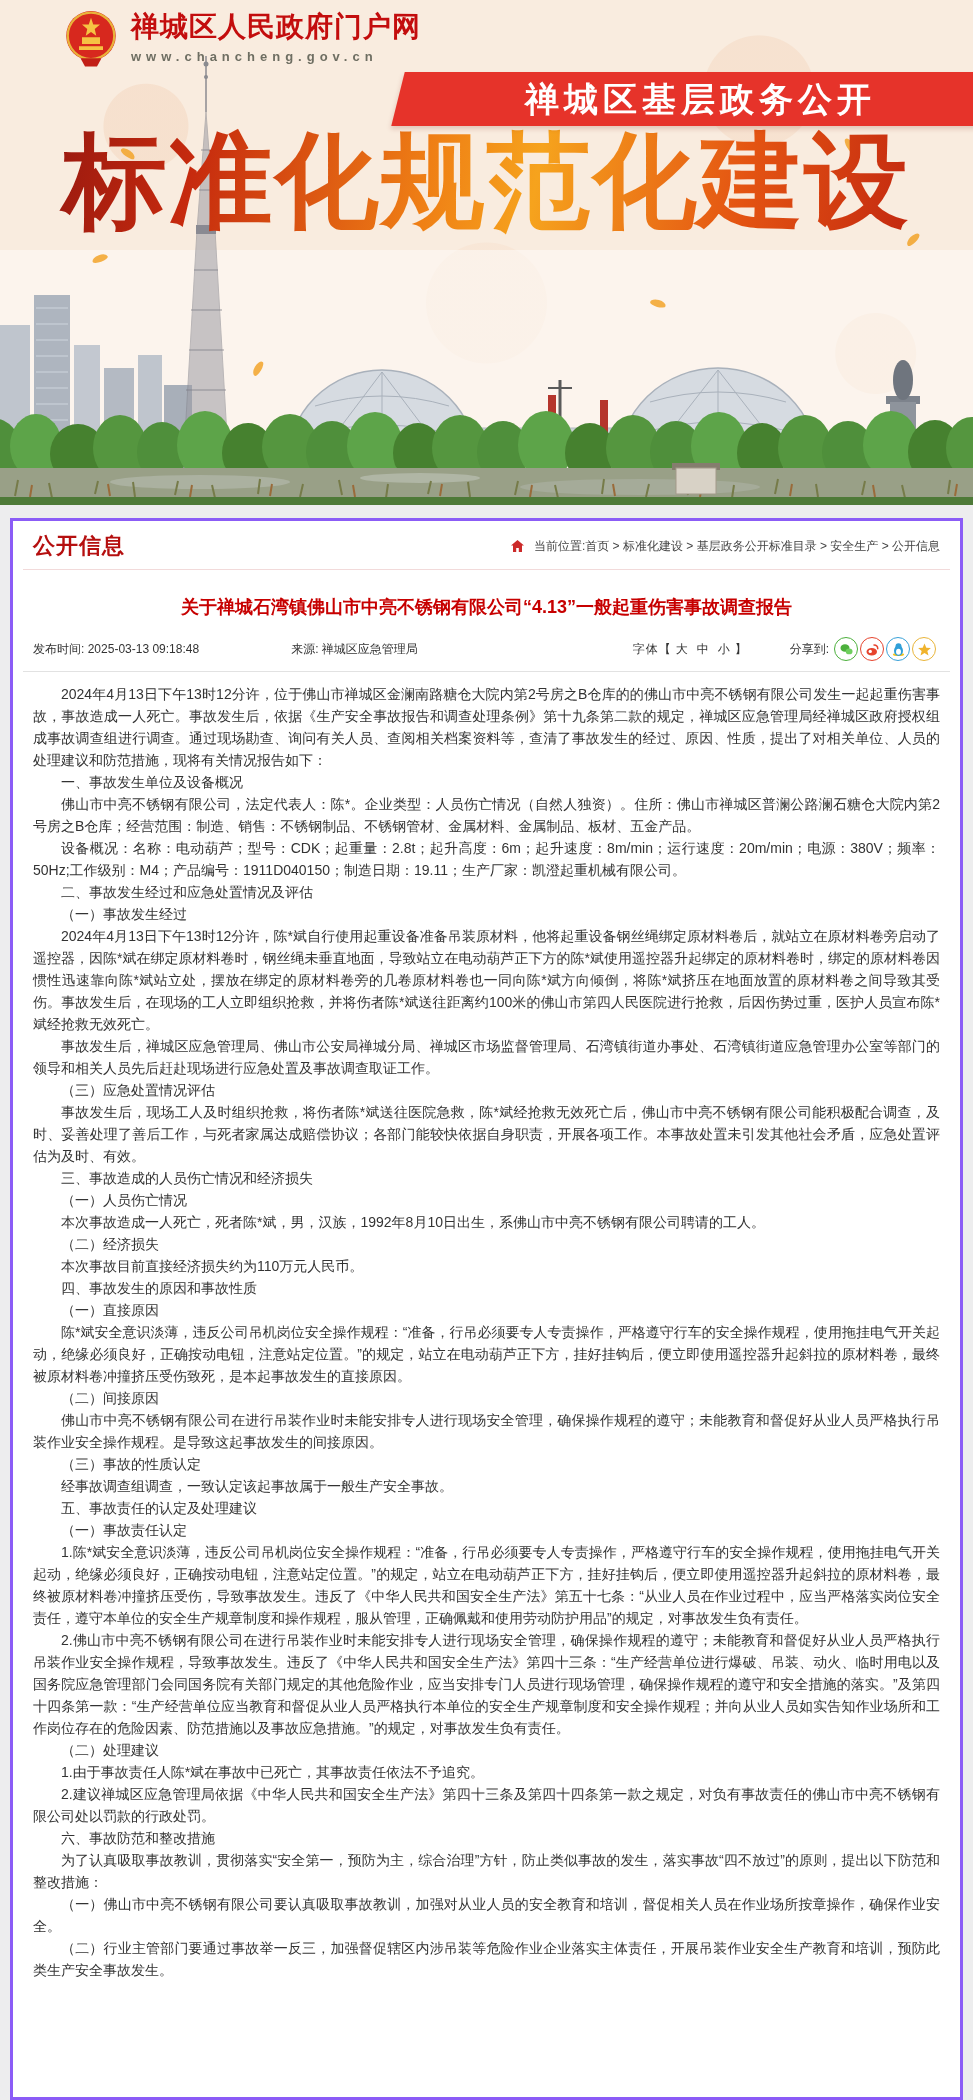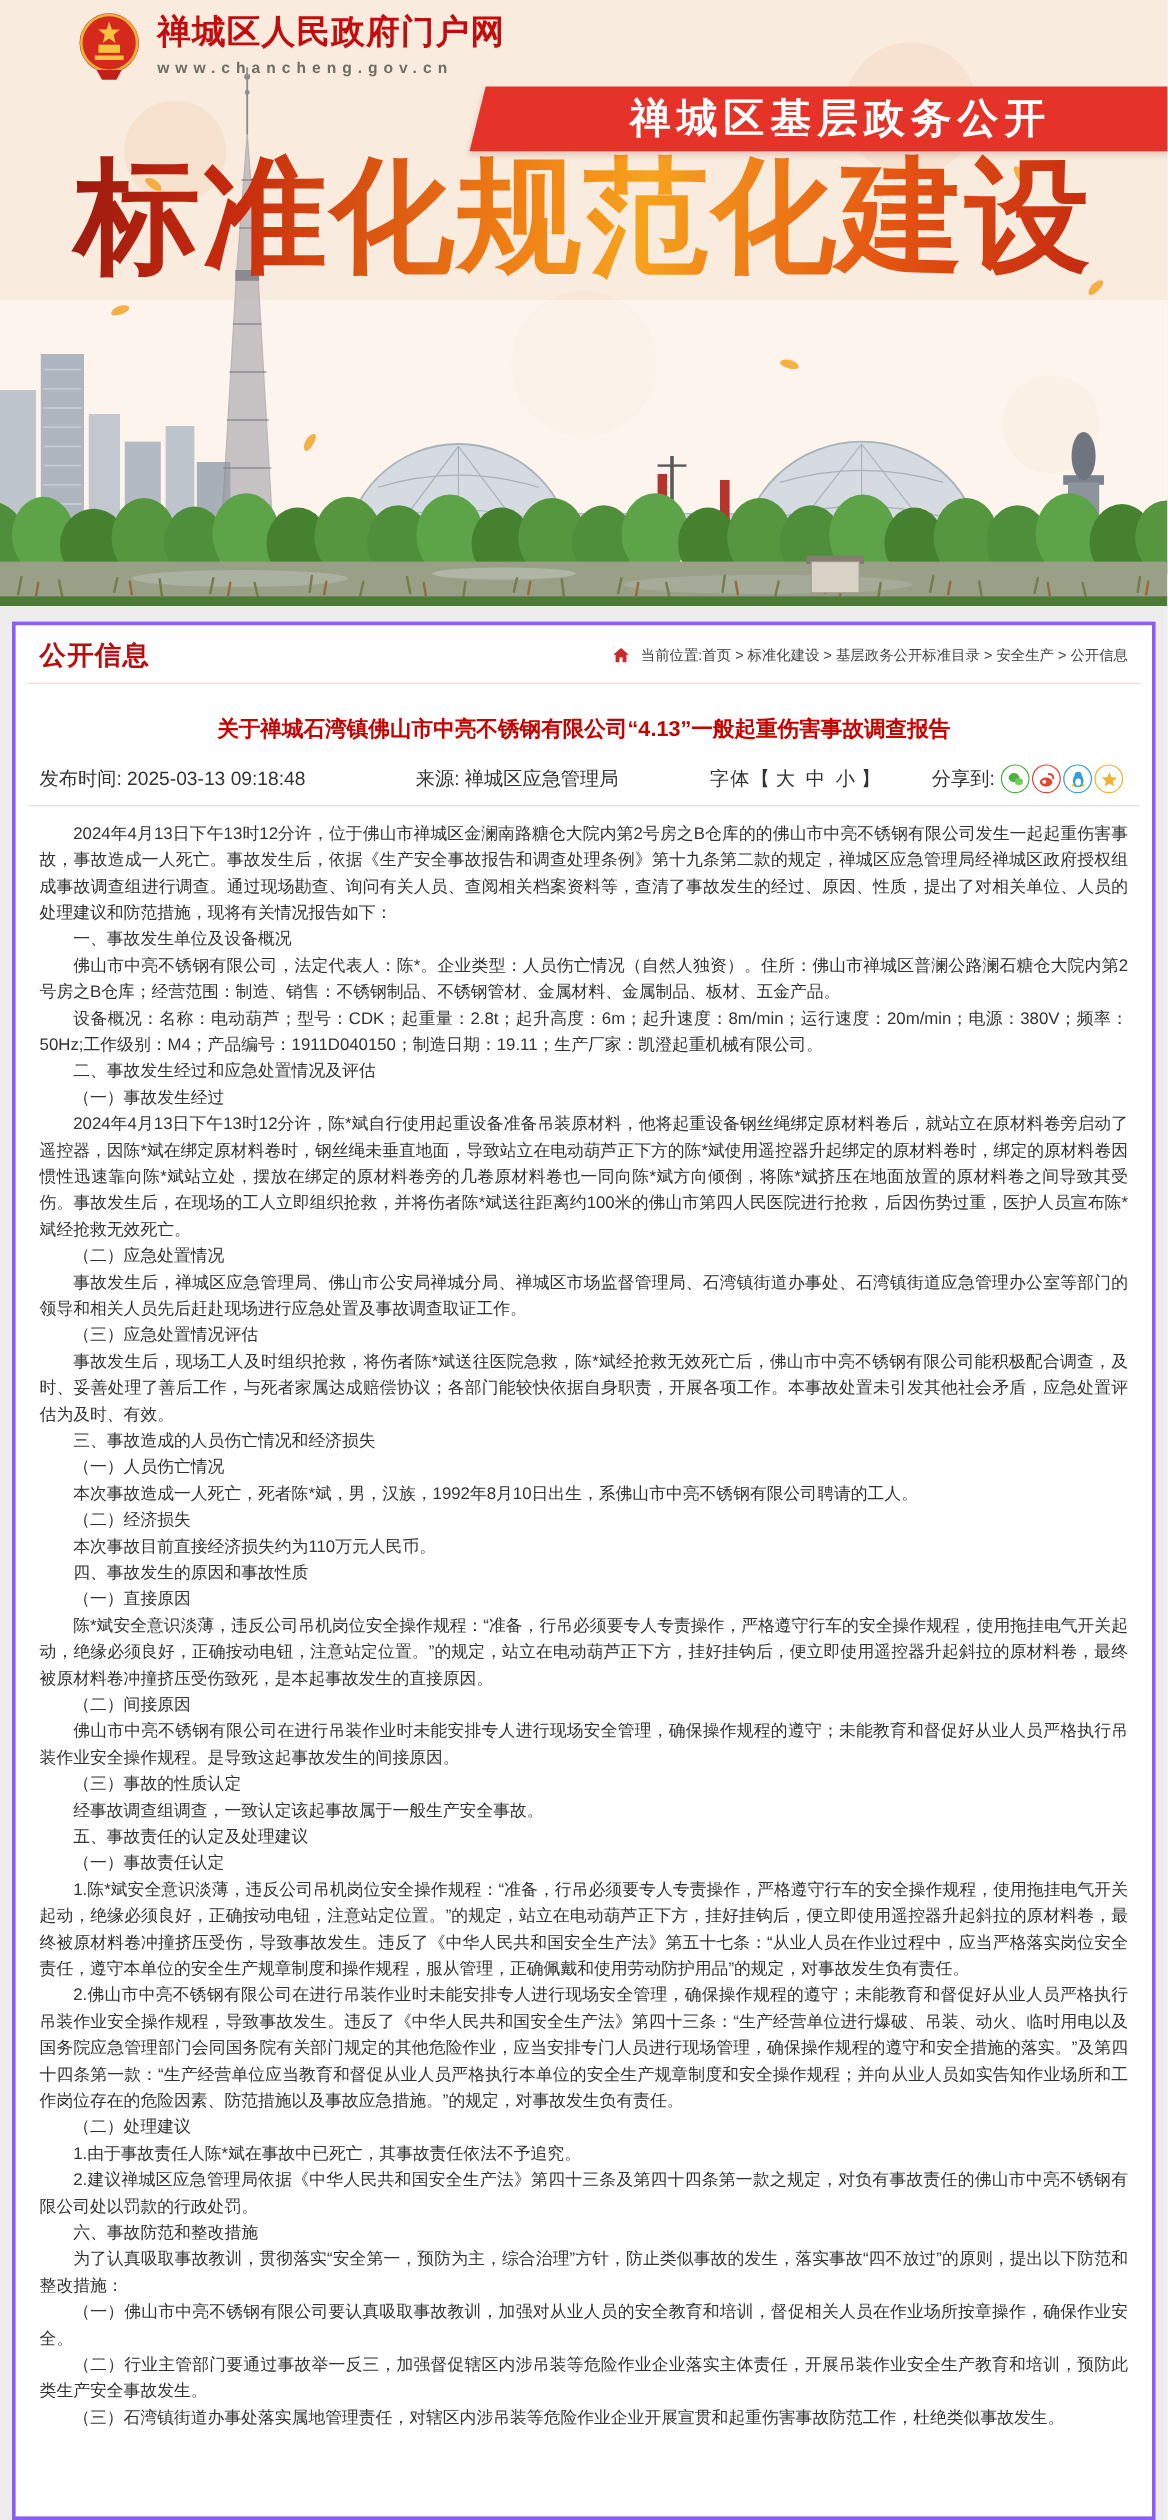--- a/index.html
+++ b/index.html
@@ -36,21 +36,21 @@
   .card{position:relative;margin:13px 10px 0;height:1582px;box-sizing:border-box;
         background:#fff;border:3px solid #8b5cf6;padding:2px 10px 20px;overflow:hidden}
   .crumb-row{display:flex;justify-content:space-between;align-items:center;height:46px;padding:0 10px}
   .section-title{color:#b50f0f;font-size:22px;font-weight:bold;letter-spacing:1px}
   .crumbs{display:flex;align-items:center;gap:10px;font-size:12px;color:#444}
   .home-ico{display:inline-flex}
   .home-ico svg{width:13px;height:12px}
   .div1{border:none;border-top:1px solid #f2dada;margin:0}
   .art-title{margin:24px 40px 12px;text-align:center;color:#c70000;font-size:18px;
              font-weight:bold;line-height:1.5}
-  .meta{display:flex;align-items:center;font-size:16px;color:#333;padding:4px 10px 10px}
+  .meta{display:flex;align-items:center;font-size:12px;color:#333;padding:4px 10px 10px}
   .m-src{margin-left:92px}
   .m-font{margin-left:auto;letter-spacing:1px}
   .fopt{cursor:pointer;margin:0 4px}
   .m-share{margin-left:42px;display:flex;align-items:center;gap:2px;margin-right:4px}
   .share-label{margin-right:3px}
   .sicon{width:24px;height:24px;border-radius:50%;display:inline-flex;align-items:center;
          justify-content:center;box-sizing:border-box;background:#fff;cursor:pointer}
   .sicon svg{width:15px;height:15px}
   .sicon.wechat{border:1.5px solid #4cb03c}
   .sicon.weibo{border:1.5px solid #e6442e}
@@ -245,21 +245,20 @@
   <hr class="div2">
 
   <article class="body">
       <p>2024年4月13日下午13时12分许，位于佛山市禅城区金澜南路糖仓大院内第2号房之B仓库的的佛山市中亮不锈钢有限公司发生一起起重伤害事故，事故造成一人死亡。事故发生后，依据《生产安全事故报告和调查处理条例》第十九条第二款的规定，禅城区应急管理局经禅城区政府授权组成事故调查组进行调查。通过现场勘查、询问有关人员、查阅相关档案资料等，查清了事故发生的经过、原因、性质，提出了对相关单位、人员的处理建议和防范措施，现将有关情况报告如下：</p>
       <p>一、事故发生单位及设备概况</p>
       <p>佛山市中亮不锈钢有限公司，法定代表人：陈*。企业类型：人员伤亡情况（自然人独资）。住所：佛山市禅城区普澜公路澜石糖仓大院内第2号房之B仓库；经营范围：制造、销售：不锈钢制品、不锈钢管材、金属材料、金属制品、板材、五金产品。</p>
       <p>设备概况：名称：电动葫芦；型号：CDK；起重量：2.8t；起升高度：6m；起升速度：8m/min；运行速度：20m/min；电源：380V；频率：50Hz;工作级别：M4；产品编号：1911D040150；制造日期：19.11；生产厂家：凯澄起重机械有限公司。</p>
       <p>二、事故发生经过和应急处置情况及评估</p>
       <p>（一）事故发生经过</p>
       <p>2024年4月13日下午13时12分许，陈*斌自行使用起重设备准备吊装原材料，他将起重设备钢丝绳绑定原材料卷后，就站立在原材料卷旁启动了遥控器，因陈*斌在绑定原材料卷时，钢丝绳未垂直地面，导致站立在电动葫芦正下方的陈*斌使用遥控器升起绑定的原材料卷时，绑定的原材料卷因惯性迅速靠向陈*斌站立处，摆放在绑定的原材料卷旁的几卷原材料卷也一同向陈*斌方向倾倒，将陈*斌挤压在地面放置的原材料卷之间导致其受伤。事故发生后，在现场的工人立即组织抢救，并将伤者陈*斌送往距离约100米的佛山市第四人民医院进行抢救，后因伤势过重，医护人员宣布陈*斌经抢救无效死亡。</p>
-      <p>（二）应急处置情况</p>
       <p>事故发生后，禅城区应急管理局、佛山市公安局禅城分局、禅城区市场监督管理局、石湾镇街道办事处、石湾镇街道应急管理办公室等部门的领导和相关人员先后赶赴现场进行应急处置及事故调查取证工作。</p>
       <p>（三）应急处置情况评估</p>
       <p>事故发生后，现场工人及时组织抢救，将伤者陈*斌送往医院急救，陈*斌经抢救无效死亡后，佛山市中亮不锈钢有限公司能积极配合调查，及时、妥善处理了善后工作，与死者家属达成赔偿协议；各部门能较快依据自身职责，开展各项工作。本事故处置未引发其他社会矛盾，应急处置评估为及时、有效。</p>
       <p>三、事故造成的人员伤亡情况和经济损失</p>
       <p>（一）人员伤亡情况</p>
       <p>本次事故造成一人死亡，死者陈*斌，男，汉族，1992年8月10日出生，系佛山市中亮不锈钢有限公司聘请的工人。</p>
       <p>（二）经济损失</p>
       <p>本次事故目前直接经济损失约为110万元人民币。</p>
       <p>四、事故发生的原因和事故性质</p>
       <p>（一）直接原因</p>
@@ -272,16 +271,15 @@
       <p>（一）事故责任认定</p>
       <p>1.陈*斌安全意识淡薄，违反公司吊机岗位安全操作规程：“准备，行吊必须要专人专责操作，严格遵守行车的安全操作规程，使用拖挂电气开关起动，绝缘必须良好，正确按动电钮，注意站定位置。”的规定，站立在电动葫芦正下方，挂好挂钩后，便立即使用遥控器升起斜拉的原材料卷，最终被原材料卷冲撞挤压受伤，导致事故发生。违反了《中华人民共和国安全生产法》第五十七条：“从业人员在作业过程中，应当严格落实岗位安全责任，遵守本单位的安全生产规章制度和操作规程，服从管理，正确佩戴和使用劳动防护用品”的规定，对事故发生负有责任。</p>
       <p>2.佛山市中亮不锈钢有限公司在进行吊装作业时未能安排专人进行现场安全管理，确保操作规程的遵守；未能教育和督促好从业人员严格执行吊装作业安全操作规程，导致事故发生。违反了《中华人民共和国安全生产法》第四十三条：“生产经营单位进行爆破、吊装、动火、临时用电以及国务院应急管理部门会同国务院有关部门规定的其他危险作业，应当安排专门人员进行现场管理，确保操作规程的遵守和安全措施的落实。”及第四十四条第一款：“生产经营单位应当教育和督促从业人员严格执行本单位的安全生产规章制度和安全操作规程；并向从业人员如实告知作业场所和工作岗位存在的危险因素、防范措施以及事故应急措施。”的规定，对事故发生负有责任。</p>
       <p>（二）处理建议</p>
       <p>1.由于事故责任人陈*斌在事故中已死亡，其事故责任依法不予追究。</p>
       <p>2.建议禅城区应急管理局依据《中华人民共和国安全生产法》第四十三条及第四十四条第一款之规定，对负有事故责任的佛山市中亮不锈钢有限公司处以罚款的行政处罚。</p>
       <p>六、事故防范和整改措施</p>
       <p>为了认真吸取事故教训，贯彻落实“安全第一，预防为主，综合治理”方针，防止类似事故的发生，落实事故“四不放过”的原则，提出以下防范和整改措施：</p>
       <p>（一）佛山市中亮不锈钢有限公司要认真吸取事故教训，加强对从业人员的安全教育和培训，督促相关人员在作业场所按章操作，确保作业安全。</p>
       <p>（二）行业主管部门要通过事故举一反三，加强督促辖区内涉吊装等危险作业企业落实主体责任，开展吊装作业安全生产教育和培训，预防此类生产安全事故发生。</p>
-      <p>（三）石湾镇街道办事处落实属地管理责任，对辖区内涉吊装等危险作业企业开展宣贯和起重伤害事故防范工作，杜绝类似事故发生。</p>
     </article>
 
 </main>
 
 </body></html>

